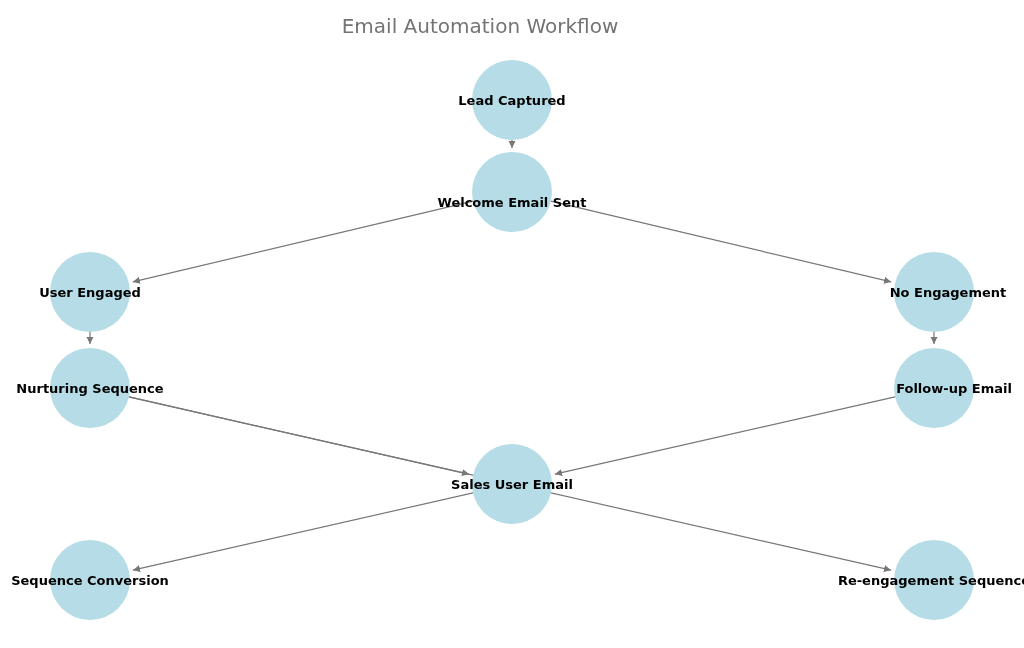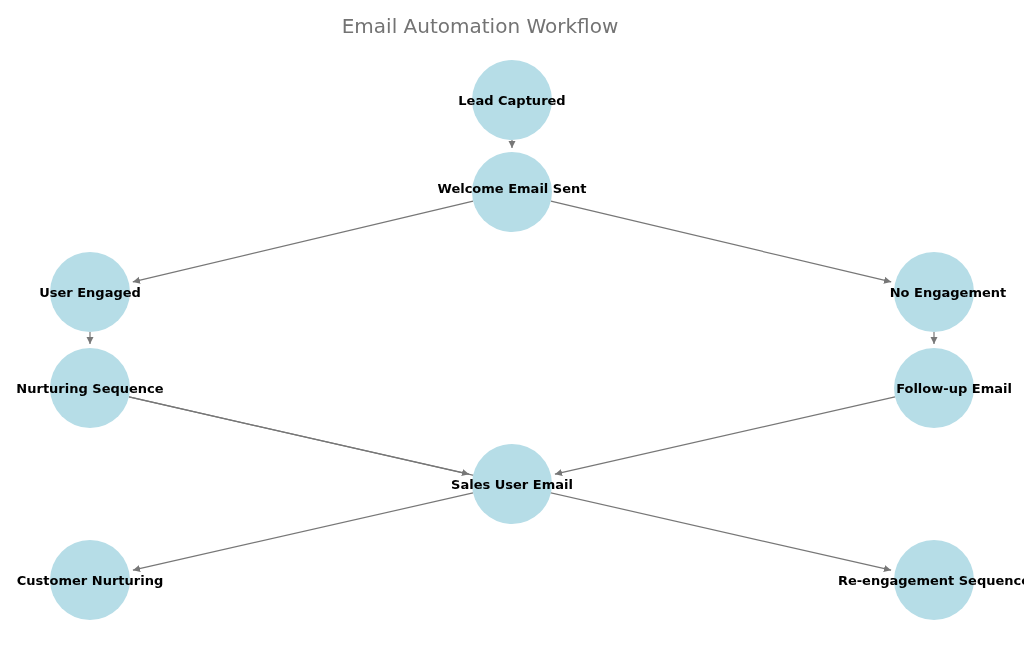--- a/index.html
+++ b/index.html
@@ -68,29 +68,29 @@
       <line x1="934.0" y1="332.0" x2="934.0" y2="344.0" stroke="#777777" stroke-width="1.2" marker-end="url(#arrowhead)"></line>
       <line x1="129.0" y1="396.9" x2="469.1" y2="474.2" stroke="#777777" stroke-width="1.2" marker-end="url(#arrowhead)"></line>
       <line x1="895.0" y1="396.9" x2="554.9" y2="474.2" stroke="#777777" stroke-width="1.2" marker-end="url(#arrowhead)"></line>
       <line x1="473.0" y1="492.9" x2="132.9" y2="570.2" stroke="#777777" stroke-width="1.2" marker-end="url(#arrowhead)"></line>
       <line x1="129.0" y1="396.9" x2="891.1" y2="570.2" stroke="#777777" stroke-width="1.2" marker-end="url(#arrowhead)"></line>
     </svg>
   <div id="nodes-layer">
       <div class="node" style="left: 512px; top: 100px;"></div>
       <div class="node-label" style="left: 512px; top: 100px;">Lead Captured</div>
       <div class="node" style="left: 512px; top: 192px;"></div>
-      <div class="node-label" style="left: 512px; top: 188px; text-align: center;">Welcome Email Sent</div>
+      <div class="node-label" style="left: 512px; top: 202px; text-align: center;">Welcome Email Sent</div>
       <div class="node" style="left: 90px; top: 292px;"></div>
       <div class="node-label" style="left: 90px; top: 292px;">User Engaged</div>
       <div class="node" style="left: 934px; top: 292px;"></div>
       <div class="node-label" style="left: 934px; top: 292px; padding-left: 28px;">No Engagement</div>
       <div class="node" style="left: 90px; top: 388px;"></div>
       <div class="node-label" style="left: 90px; top: 388px;">Nurturing Sequence</div>
       <div class="node" style="left: 934px; top: 388px;"></div>
       <div class="node-label" style="left: 934px; top: 388px; margin-left: 20px;">Follow-up Email</div>
       <div class="node" style="left: 512px; top: 484px;"></div>
       <div class="node-label" style="left: 512px; top: 484px;">Sales User Email</div>
       <div class="node" style="left: 90px; top: 580px;"></div>
-      <div class="node-label" style="left: 90px; top: 580px;">Customer Nurturing</div>
+      <div class="node-label" style="left: 90px; top: 580px;">Sequence Conversion</div>
       <div class="node" style="left: 934px; top: 580px;"></div>
       <div class="node-label" style="left: 934px; top: 580px;">Re-engagement Sequence</div>
     </div>
 </div>
 
 </body></html>

